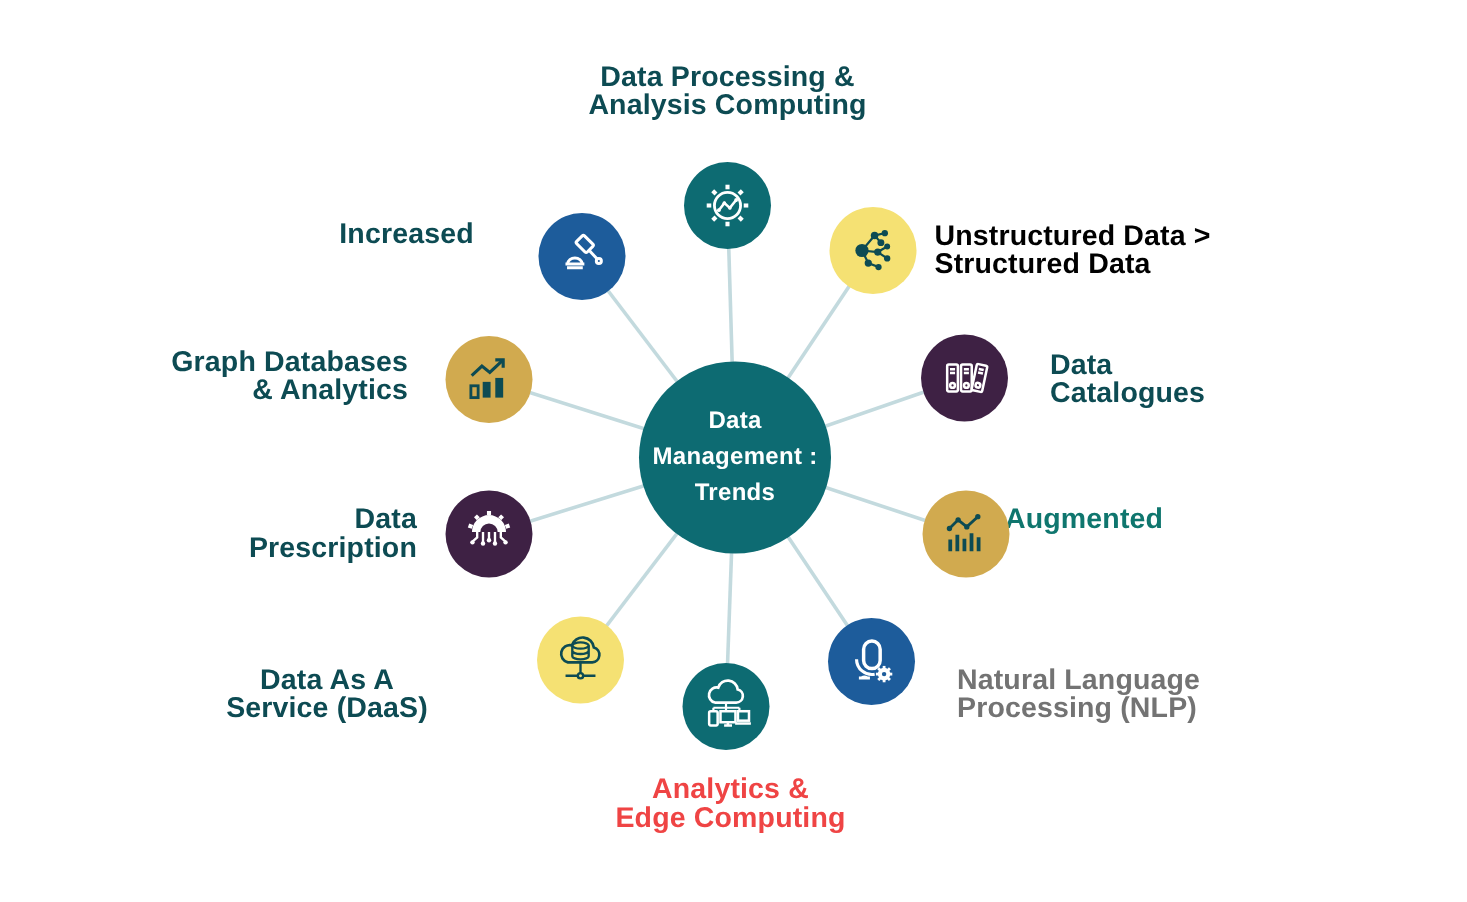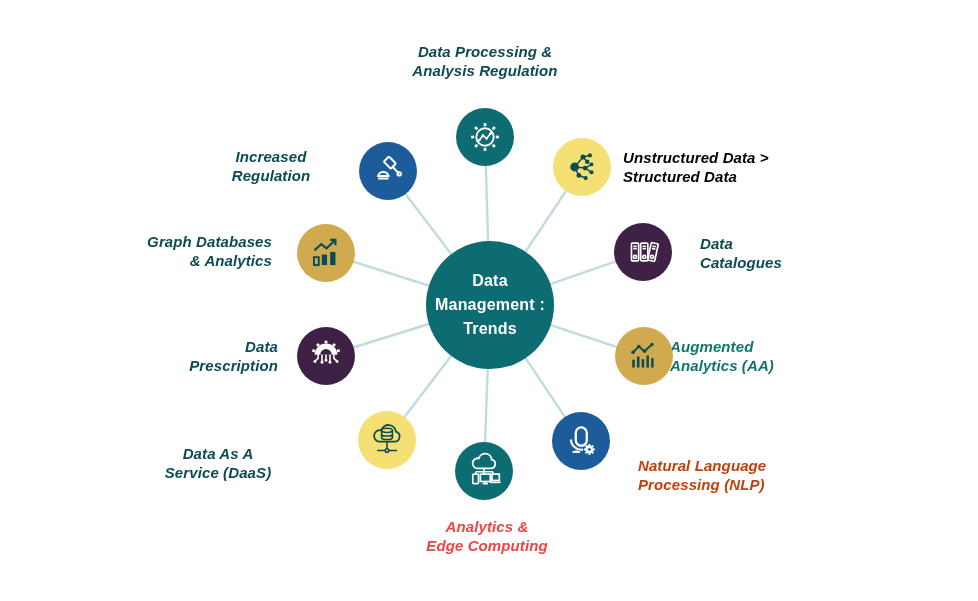--- a/index.html
+++ b/index.html
@@ -16,22 +16,22 @@
   .center-node .line{
     color:#fff;font-size:16px;font-weight:700;line-height:24px;text-align:center;
     letter-spacing:.2px;
   }
   .node-circle{
     position:absolute;z-index:3;width:58px;height:58px;border-radius:50%;
     display:flex;align-items:center;justify-content:center;
   }
   .node-circle svg{width:42px;height:42px;display:block;}
   .node-label{
-    position:absolute;z-index:2;font-size:15px;font-weight:700;color:#0d4b53;
-    line-height:19px;letter-spacing:.1px;font-style:italic;
+    position:absolute;z-index:2;font-size:19px;font-weight:700;color:#0d4b53;
+    line-height:19px;letter-spacing:.1px;
   }
 </style>
 </head>
 <body>
 
 <div class="stage">
   <svg class="connectors" viewBox="0 0 978 601">
       <line x1="490" y1="305" x2="485" y2="137" stroke="#c3dade" stroke-width="2.4"></line>
       <line x1="490" y1="305" x2="582" y2="167" stroke="#c3dade" stroke-width="2.4"></line>
       <line x1="490" y1="305" x2="643" y2="252" stroke="#c3dade" stroke-width="2.4"></line>
@@ -69,21 +69,21 @@
     <g fill="#ffffff">
               <circle cx="14.5" cy="23" r="1.2"></circle>
               <circle cx="18" cy="18.5" r="1.2"></circle>
               <circle cx="21.5" cy="21.5" r="1.2"></circle>
               <circle cx="25.5" cy="16.5" r="1.2"></circle>
             </g>
   </svg>
         </div>
     <div class="node-label" style="left: 355px; top: 42px; width: 260px; text-align: center; color: rgb(13, 75, 83);">
           <div>Data Processing &amp;</div>
-          <div>Analysis Regulation</div>
+          <div>Analysis Computing</div>
         </div>
   </div>
 
   <div>
     <div class="node-circle" style="left: 553px; top: 138px; background: rgb(245, 225, 115); --bg: #f5e173;">
           <svg viewBox="0 0 40 40">
     <path d="M13,20 L21,10.5 M21,10.5 L27.5,9 M21,10.5 L25,15 M13,20 L23,21 M23,21 L29,17.5 M23,21 L29,25 M13,20 L17,28 M17,28 L23.5,30.5" stroke="#0d4b53" stroke-width="1.4" fill="none"></path>
     <g fill="#0d4b53">
       <circle cx="13" cy="20" r="4.2"></circle>
               <circle cx="21" cy="10.5" r="2.4"></circle>
@@ -141,41 +141,40 @@
       <line x1="10" y1="23.5" x2="10" y2="31"></line>
               <line x1="14.5" y1="20.5" x2="14.5" y2="31"></line>
       <line x1="19" y1="23" x2="19" y2="31"></line>
               <line x1="23.5" y1="19.5" x2="23.5" y2="31"></line>
       <line x1="28" y1="22" x2="28" y2="31"></line>
     </g>
   </svg>
         </div>
     <div class="node-label" style="left: 670px; top: 337px; width: 220px; text-align: left; color: #0f766e;">
           <div>Augmented</div>
-          <div>Analytics (AA)</div>
         </div>
   </div>
 
   <div>
     <div class="node-circle" style="left: 552px; top: 412px; background: rgb(29, 92, 155); --bg: #1d5c9b;">
           <svg viewBox="0 0 40 40">
     <rect x="15" y="7" width="10.5" height="17.5" rx="5.2" stroke="#ffffff" fill="none" stroke-width="2.2"></rect>
     <path d="M10.5,18.5 a9.8,9.8 0 0 0 11.5,9.6" stroke="#ffffff" fill="none" stroke-width="2"></path>
     <path d="M12,30.5 h7 M13.8,30.3 a2.9,2.4 0 0 1 3.4,0" stroke="#ffffff" fill="none" stroke-width="1.8"></path>
     <g stroke="#ffffff" stroke-width="1.8">
       <line x1="28" y1="22.8" x2="28" y2="33.2"></line>
               <line x1="22.8" y1="28" x2="33.2" y2="28"></line>
       <line x1="24.3" y1="24.3" x2="31.7" y2="31.7"></line>
               <line x1="31.7" y1="24.3" x2="24.3" y2="31.7"></line>
     </g>
     <circle cx="28" cy="28" r="4" fill="#ffffff"></circle>
     <circle cx="28" cy="28" r="1.4" fill="var(--bg)"></circle>
   </svg>
         </div>
-    <div class="node-label" style="left: 638px; top: 444px; width: 240px; text-align: left; color: #c2410c; margin-top: 12px;">
+    <div class="node-label" style="left: 638px; top: 444px; width: 240px; text-align: left; color: #737373;">
           <div>Natural Language</div>
           <div>Processing (NLP)</div>
         </div>
   </div>
 
   <div>
     <div class="node-circle" style="left: 455px; top: 442px; background: rgb(13, 107, 114); --bg: #0d6b72;">
           <svg viewBox="0 0 40 40">
     <path d="M13,17.5 h13.5 a4.2,4.2 0 0 0 0.9,-8.3 a6.3,6.3 0 0 0 -12.3,-1.2 a4.6,4.6 0 0 0 -2.1,9.5 Z" stroke="#ffffff" fill="none" stroke-width="1.7"></path>
     <path d="M20,17.5 V20.8 M12,20.8 H28.5 M12,20.8 V23 M20,20.8 V23 M28.5,20.8 V23" stroke="#ffffff" stroke-width="1.4" fill="none"></path>
@@ -265,17 +264,16 @@
       <rect x="17" y="8.5" width="9.5" height="7" rx="1" transform="rotate(45 21.75 12)"></rect>
       <line x1="24.5" y1="16" x2="29.5" y2="21.5"></line>
       <circle cx="30.7" cy="22.8" r="1.6"></circle>
       <path d="M11,24.5 a4.5,3.6 0 0 1 9,0"></path>
       <path d="M9.5,24.8 h12 M10.5,27.2 h10"></path>
     </g>
   </svg>
         </div>
     <div class="node-label" style="left: 161px; top: 147px; width: 220px; text-align: center; color: rgb(13, 75, 83);">
           <div>Increased</div>
-          <div>Regulation</div>
         </div>
   </div>
 </div>
 </div>
 
 </body></html>

